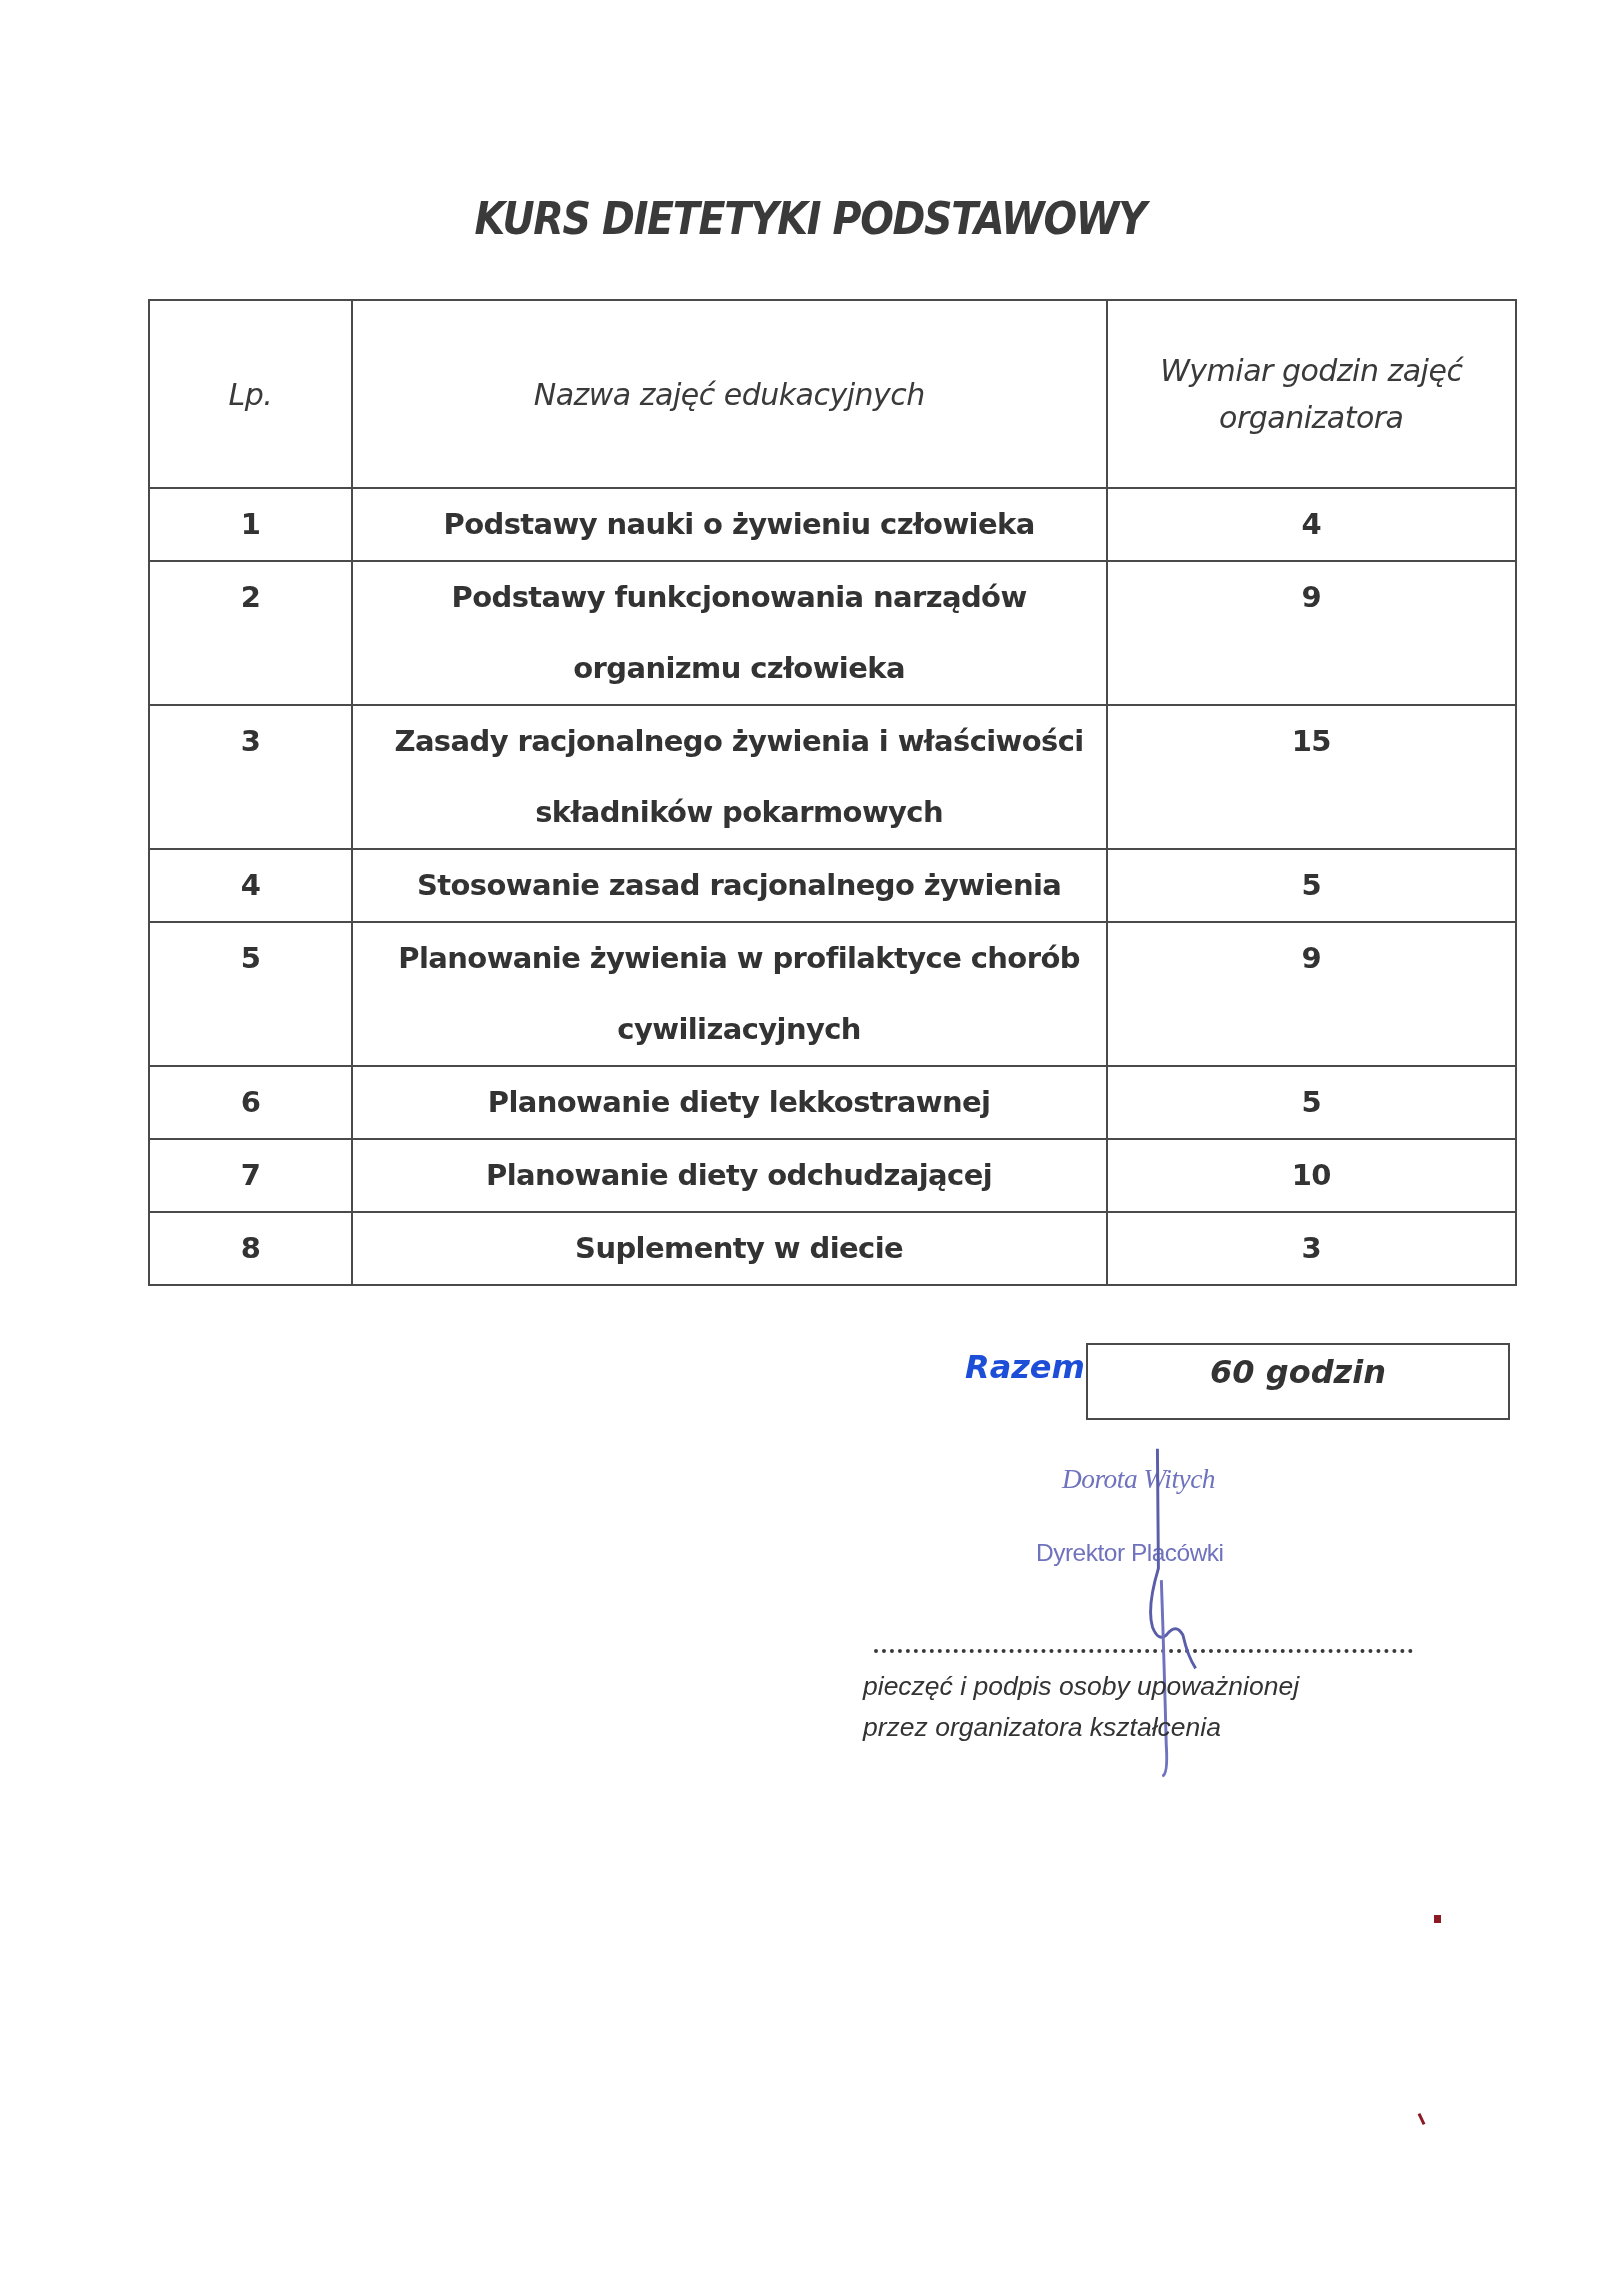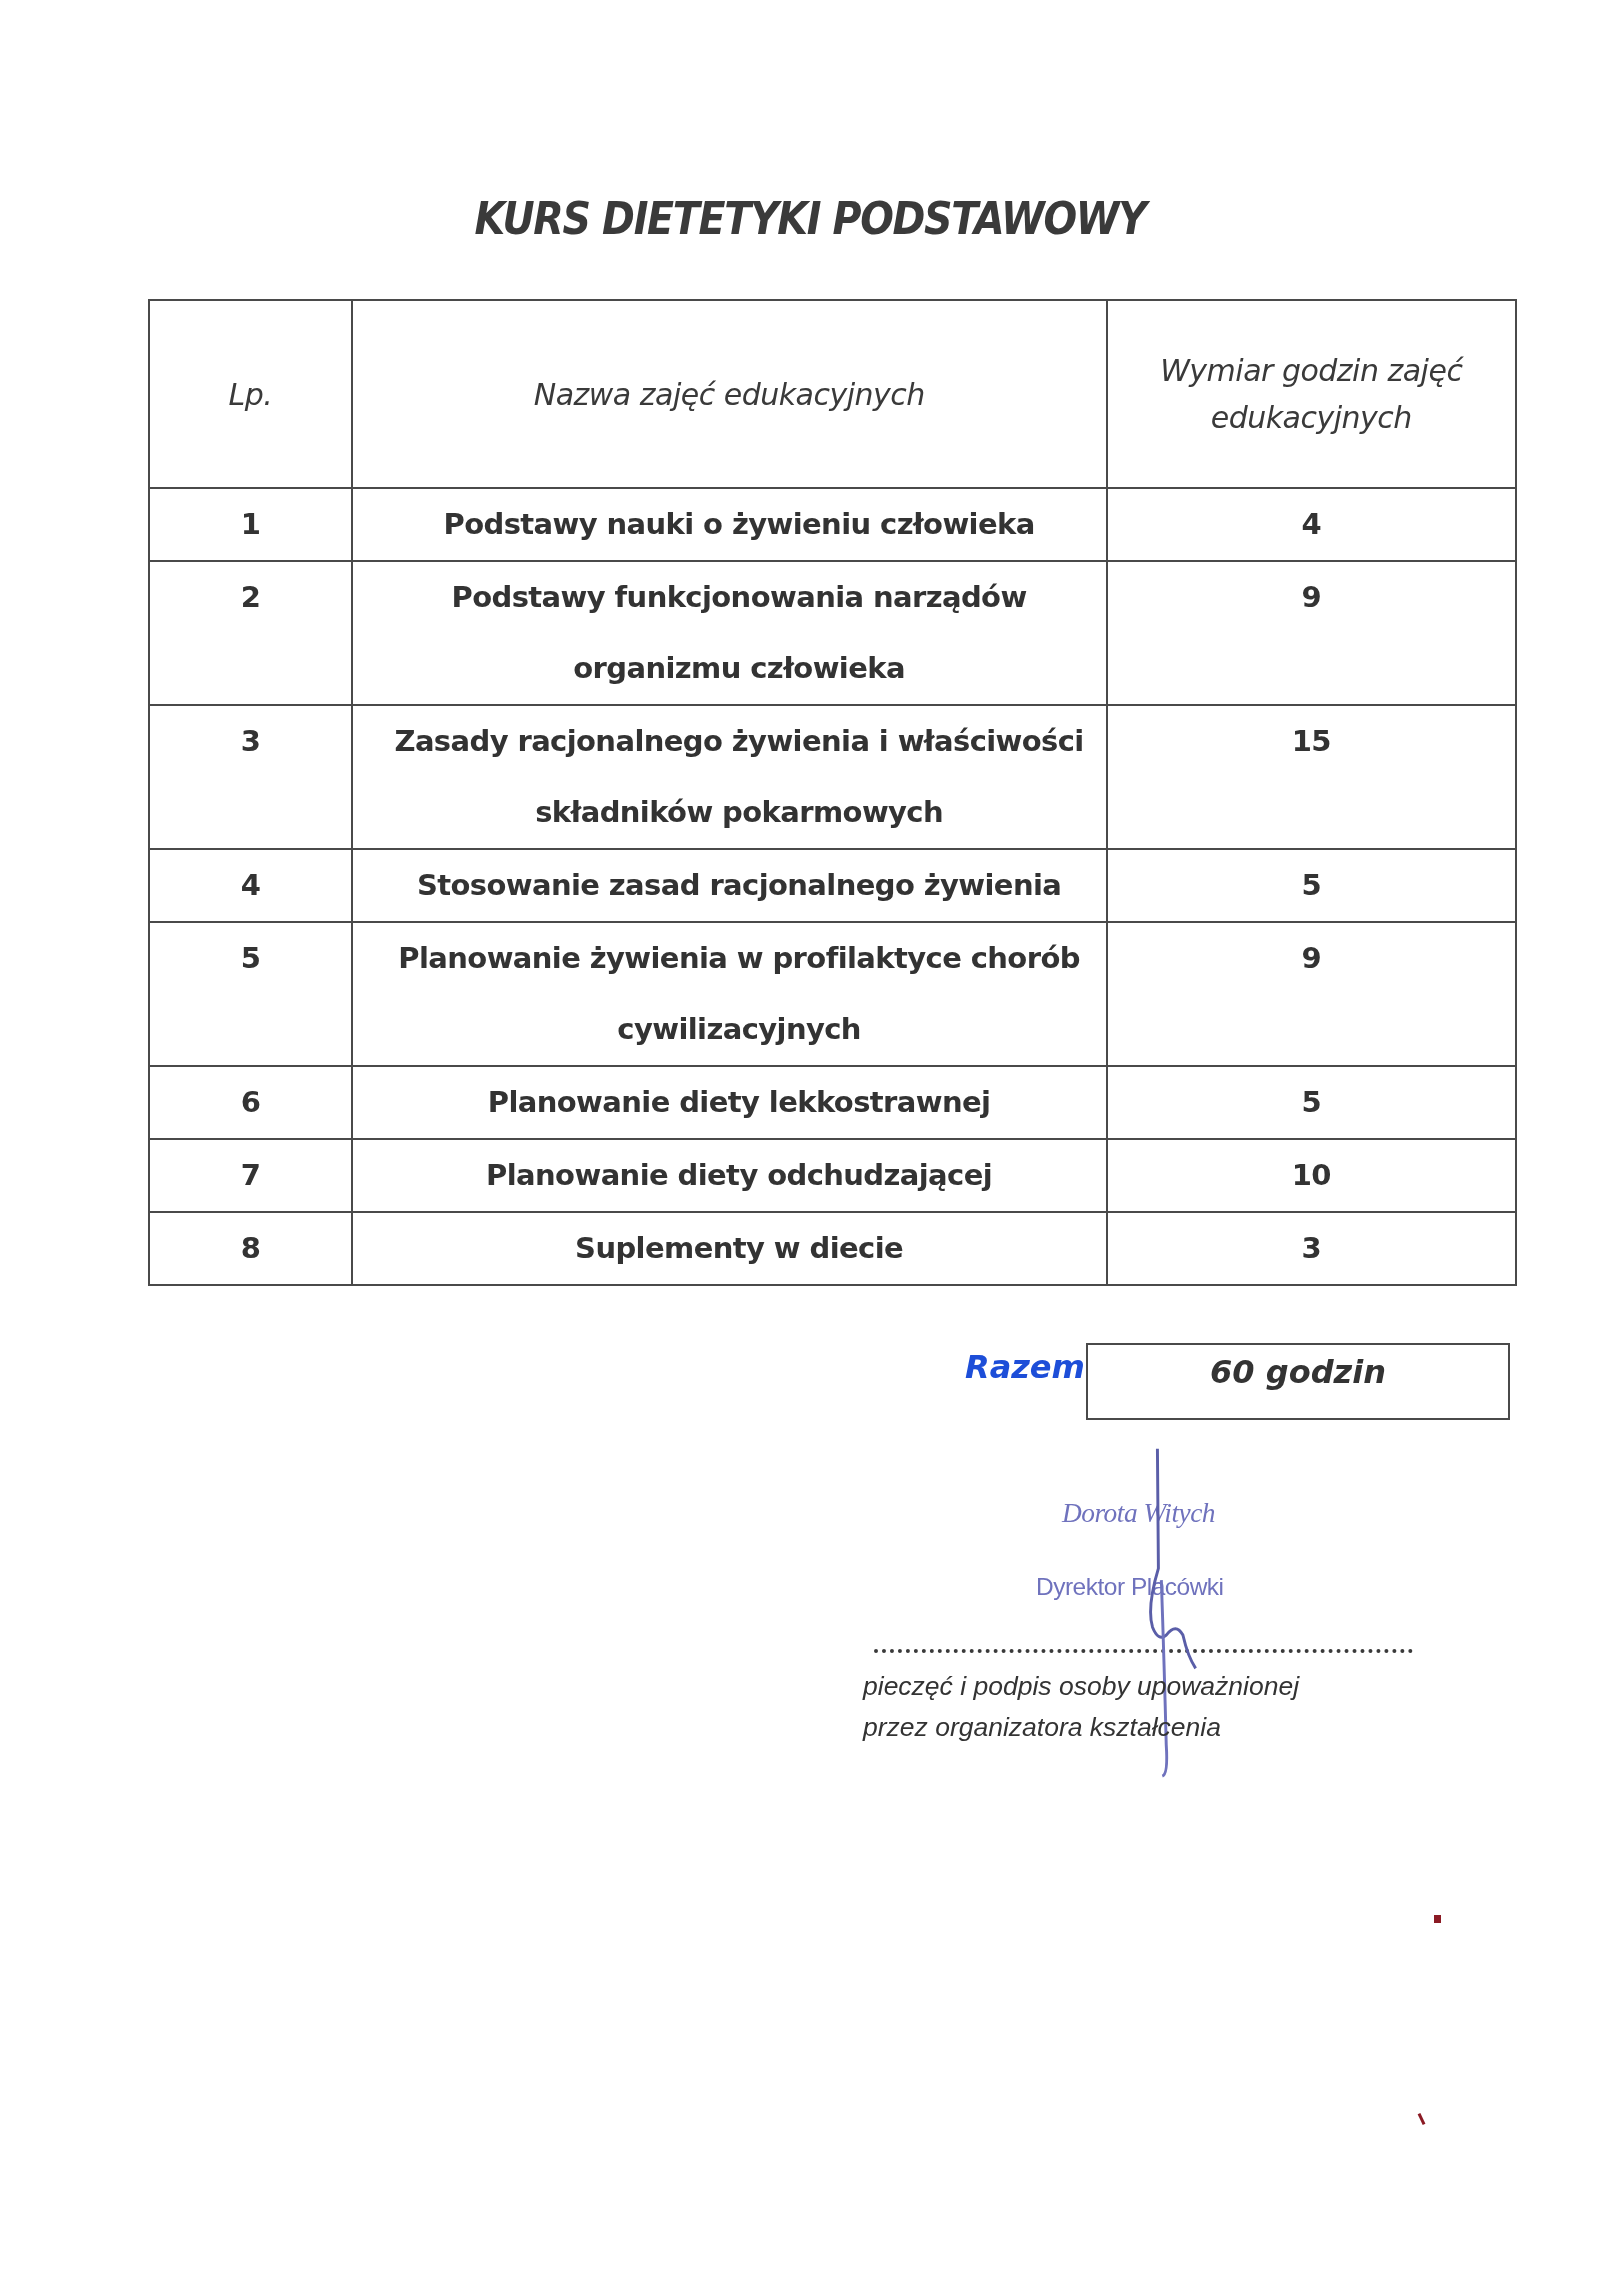--- a/index.html
+++ b/index.html
@@ -14,42 +14,42 @@
        text-align:center; height:186px; letter-spacing:-0.5px; }
   th.c3 { line-height:47px; padding:0 19.6px; }
   td { font-size:29px; font-weight:bold; color:#333; letter-spacing:-0.6px; }
   td.lp { width:201px; text-align:center; }
   td.name { width:733px; padding-left:19.6px !important; text-align:center; }
   td.hours { text-align:center; }
   .line { line-height:71px; height:71px; display:block; white-space:nowrap; }
   .razem-label { left:965px; top:1348px; font-size:32px; font-style:italic; font-weight:bold; color:#1d4ed8; }
   .razem-box { left:1086px; top:1343px; width:420px; height:73px; border:2px solid #4a4a4a;
                text-align:center; font-size:32px; font-style:italic; font-weight:bold; color:#333; line-height:55px; }
-  .stamp { color:#6f72bd; font-family:"Liberation Sans", sans-serif;margin-top:34px; }
+  .stamp { color:#6f72bd; font-family:"Liberation Sans", sans-serif; }
   .stamp-name { left:1062px; top:1464px; font-size:27.4px; font-style:italic; font-family:"Liberation Serif", serif; letter-spacing:-0.5px; }
   .stamp-title { left:1036px; top:1539px; font-size:24.5px; letter-spacing:-0.5px; }
   .dots { left:874px; top:1639px; width:539px; border-bottom:4.9px dotted #3a3a3a; height:9.8px; }
   .caption { left:863px; width:568px; top:1666px; font-size:26.5px; font-style:italic;
              font-family:"Liberation Sans", sans-serif; color:#333; line-height:41px; }
   .speck { background:#8b1a24; }
   svg.sig { position:absolute; left:0; top:0; }
 </style>
 </head>
 <body>
 
 <div class="abs title">KURS DIETETYKI PODSTAWOWY</div>
 
 <table class="grid">
   <thead>
     <tr>
       <th style="width:201px">Lp.</th>
       <th style="width:733px">Nazwa zajęć edukacyjnych</th>
       <th class="c3">
         <span style="display:block">Wymiar godzin zajęć</span>
-        <span style="display:block">edukacyjnych</span>
+        <span style="display:block">organizatora</span>
       </th>
     </tr>
   </thead>
   <tbody>
     <tr>
       <td class="lp">
           <span class="line">1</span>
         </td>
       <td class="name">
           <span class="line">Podstawy nauki o żywieniu człowieka</span>

